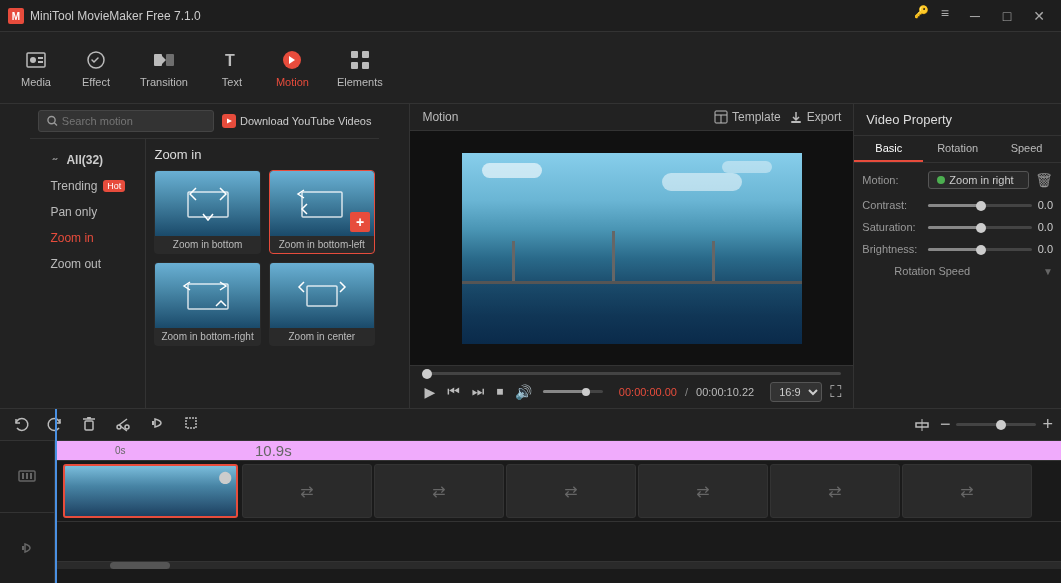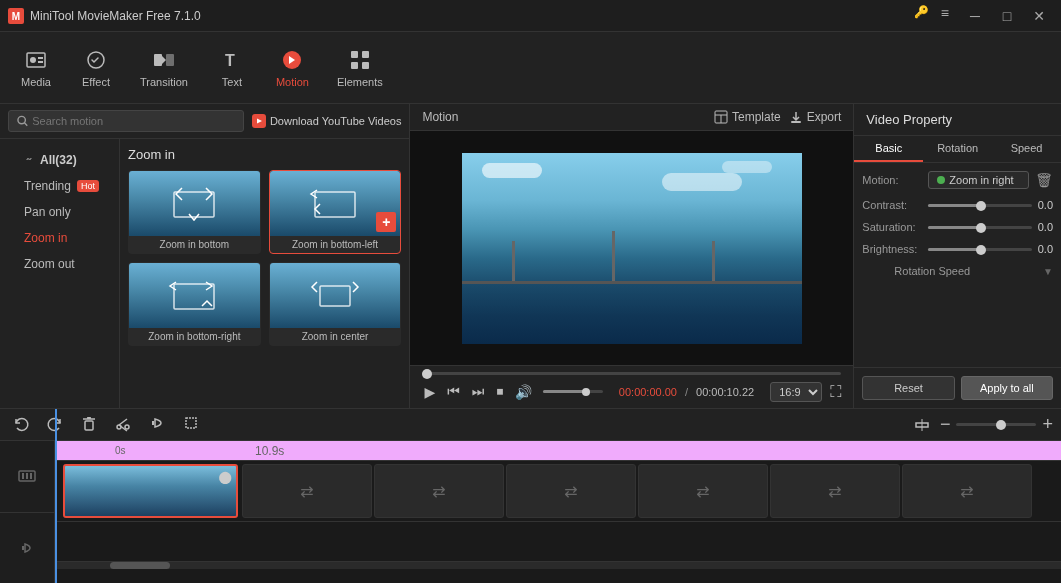--- a/index.html
+++ b/index.html
@@ -12,21 +12,21 @@
     .title-bar-controls { display: flex; gap: 4px; }
     .title-bar-btn { width: 28px; height: 22px; background: transparent; border: none; color: #aaa; cursor: pointer; display: flex; align-items: center; justify-content: center; font-size: 14px; }
 
     
     .toolbar { background: #222; height: 72px; display: flex; align-items: center; padding: 0 8px; border-bottom: 1px solid #333; gap: 4px; }
     .toolbar-item { display: flex; flex-direction: column; align-items: center; justify-content: center; padding: 6px 12px; cursor: pointer; border-radius: 4px; min-width: 56px; color: #bbb; font-size: 11px; gap: 4px; }
     .toolbar-item.active { color: #e74c3c; }
     .toolbar-item svg { width: 24px; height: 24px; }
 
     
-    .left-panel { width: 425px; background: #222; border-right: 1px solid #333; display: flex; flex-direction: column; height: 100%; }
+    .left-panel { width: 425px; background: #222; border-right: 1px solid #333; display: flex; flex-direction: column; height: 100%; align-items: center; }
     .left-panel-header { display: flex; align-items: center; padding: 6px 8px; border-bottom: 1px solid #333; gap: 8px; }
     .search-box { flex: 1; background: #333; border: 1px solid #444; border-radius: 3px; padding: 4px 8px; color: #ccc; font-size: 11px; display: flex; align-items: center; gap: 4px; }
     .search-box input { background: transparent; border: none; color: #ccc; font-size: 11px; outline: none; width: 100%; }
     .yt-btn { display: flex; align-items: center; gap: 4px; color: #ccc; font-size: 11px; cursor: pointer; white-space: nowrap; }
 
     .left-panel-body { display: flex; flex: 1; overflow: hidden; }
     .sidebar { width: 120px; border-right: 1px solid #333; padding: 8px 12px; }
     .sidebar-item { padding: 6px 12px; cursor: pointer; color: #bbb; font-size: 12px; display: flex; align-items: center; gap: 6px; }
     .sidebar-item.active { color: #e74c3c; }
     .sidebar-item.all { color: #ccc; font-weight: bold; }
@@ -408,24 +408,20 @@
         </div>
         <span class="property-value">0.0</span>
       </div>
 
       <div class="property-row">
         <span class="property-label" style="width:auto;color:#999;font-size:11px;margin-left:32px;">Rotation Speed</span>
         <div style="display:flex;align-items:center;margin-left:auto;gap:4px;">
           <span style="color:#666;font-size:10px;">▼</span>
         </div>
       </div>
-    </div>
-    <div class="right-footer">
-      <button class="btn-reset">Reset</button>
-      <button class="btn-apply">Apply to all</button>
     </div>
   </div>
 </div>
 
 <div class="bottom-section">
 
   <div class="timeline-toolbar">
     <button class="tl-btn">
       <svg width="18" height="18" viewBox="0 0 18 18" fill="none">
           <path d="M4 9a6 6 0 1 1 1 5" stroke="#bbb" stroke-width="1.5" fill="none"></path>
@@ -495,21 +491,21 @@
             <path d="M8 6c3 1 5 2.5 5 4s-2 3-5 4V6z" stroke="#666" stroke-width="1.5" fill="none"></path>
             <line x1="6" y1="8" x2="6" y2="12" stroke="#666" stroke-width="2"></line>
           </svg>
       </div>
     </div>
 
     <div style="flex:1;display:flex;flex-direction:column;overflow:hidden;">
 
       <div class="timeline-ruler">
         <span style="position:absolute;left:60px;font-size:10px;color:#666;">0s</span>
-        <span style="position:absolute;left:200px;font-size:12px;color:#666;">10.9s</span>
+        <span style="position:absolute;left:200px;font-size:15px;color:#666;">10.9s</span>
       </div>
 
       <div class="video-track">
 
         <div style="position:absolute;left:55px;top:0;bottom:0;width:2px;background:#4a90e2;z-index:10;"></div>
 
         <div class="video-clip">
           <div style="width:100%;height:100%;background:linear-gradient(180deg,#87ceeb 0%,#4a8aaa 40%,#1a3a5a 100%);opacity:0.8;"></div>
           <div class="clip-icon">⬤</div>
         </div>

